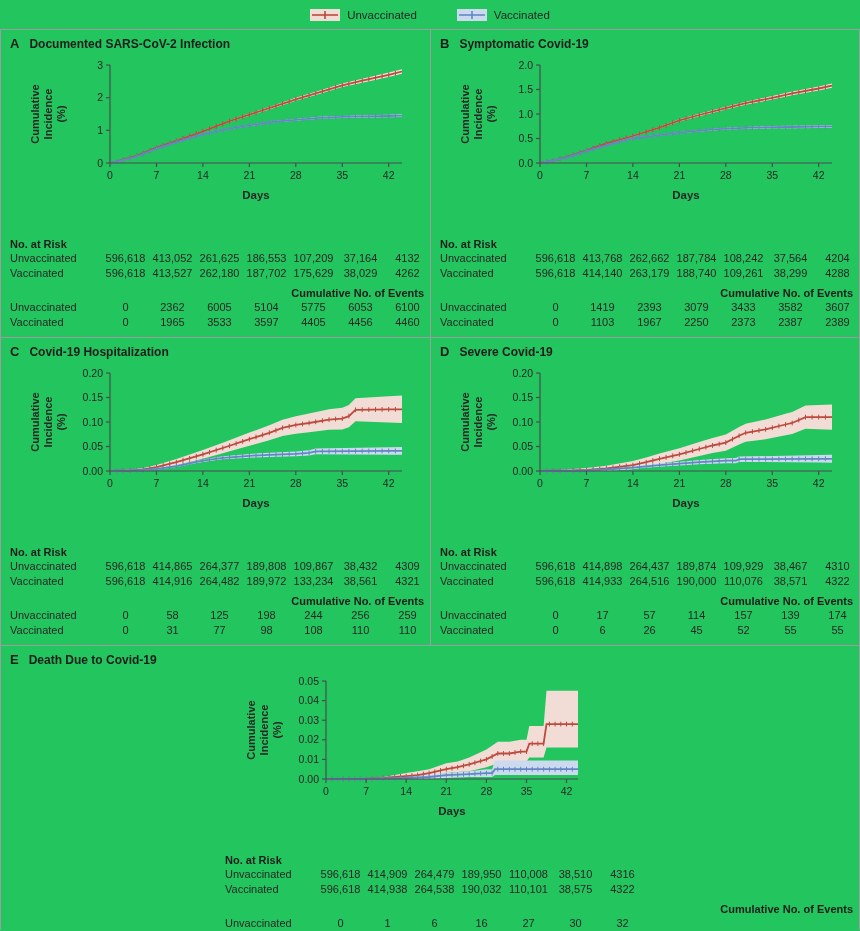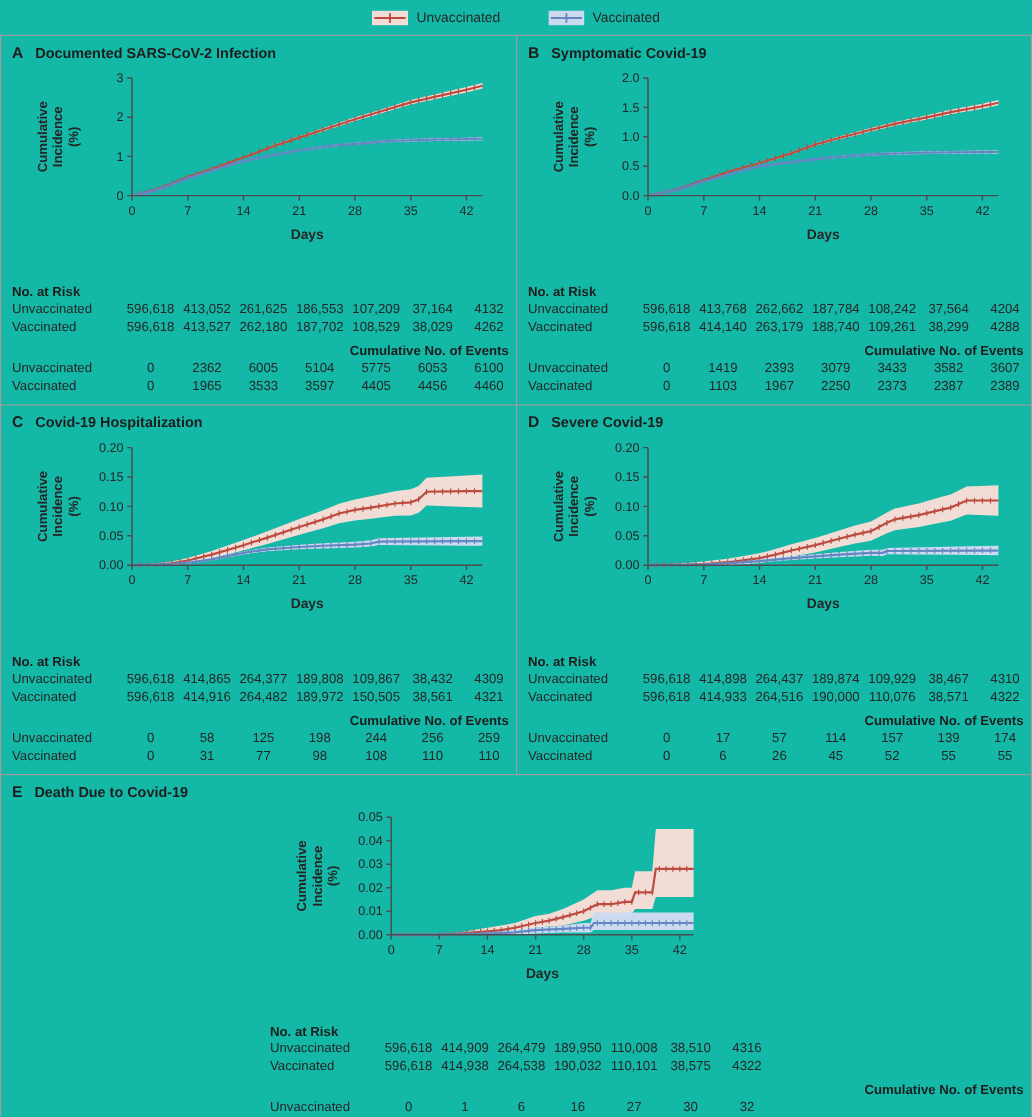--- a/index.html
+++ b/index.html
@@ -1,18 +1,18 @@
 <!DOCTYPE html>
 <html><head>
 <meta charset="utf-8">
 <style>
   :root{ --div:#9b9da0; --txt:#262627; }
   html,body{margin:0;padding:0;background:#fff;}
   body{font-family:"Liberation Sans",sans-serif;color:var(--txt);}
-  .figure{width:860px;height:931px;background:#14b8a6;overflow:hidden;}
+  .figure{width:860px;height:931px;background:#22c55e;overflow:hidden;}
   .legend-row{height:29px;display:flex;align-items:center;justify-content:center;gap:40px;font-size:11.5px;}
   .legend-item{display:flex;align-items:center;gap:7px;}
   .swatch{display:inline-block;width:30px;height:14px;line-height:0;}
   .grid{display:grid;grid-template-columns:1fr 1fr;width:860px;box-sizing:border-box;
         border-left:1px solid var(--div);border-right:1px solid var(--div);}
   .panel{border-top:1px solid var(--div);box-sizing:border-box;padding:5px 6px 0 9px;overflow:hidden;position:relative;}
   .panel-a,.panel-b,.panel-c,.panel-d{height:308px;}
   .panel-b,.panel-d{border-left:1px solid var(--div);}
   .panel-e{grid-column:1 / 3;height:285px;}
   .panel-title{margin:1px 0 0 0;display:flex;align-items:baseline;gap:10px;font-weight:bold;color:#1d1d1e;}
@@ -106,21 +106,21 @@
                 <td>107,209</td>
                 <td>37,164</td>
                 <td>4132</td>
               </tr>
           <tr>
                 <th class="rowlab">Vaccinated</th>
                 <td>596,618</td>
                 <td>413,527</td>
                 <td>262,180</td>
                 <td>187,702</td>
-                <td>108,529</td>
+                <td>175,629</td>
                 <td>38,029</td>
                 <td>4262</td>
               </tr>
         </tbody>
           </table>
         <div class="tbl-head gap">Cumulative No. of Events</div>
         <table class="tbl">
             <tbody>
           <tr>
                 <th class="rowlab">Unvaccinated</th>
@@ -296,21 +296,21 @@
                 <td>109,867</td>
                 <td>38,432</td>
                 <td>4309</td>
               </tr>
           <tr>
                 <th class="rowlab">Vaccinated</th>
                 <td>596,618</td>
                 <td>414,916</td>
                 <td>264,482</td>
                 <td>189,972</td>
-                <td>150,505</td>
+                <td>133,234</td>
                 <td>38,561</td>
                 <td>4321</td>
               </tr>
         </tbody>
           </table>
         <div class="tbl-head gap">Cumulative No. of Events</div>
         <table class="tbl">
             <tbody>
           <tr>
                 <th class="rowlab">Unvaccinated</th>

